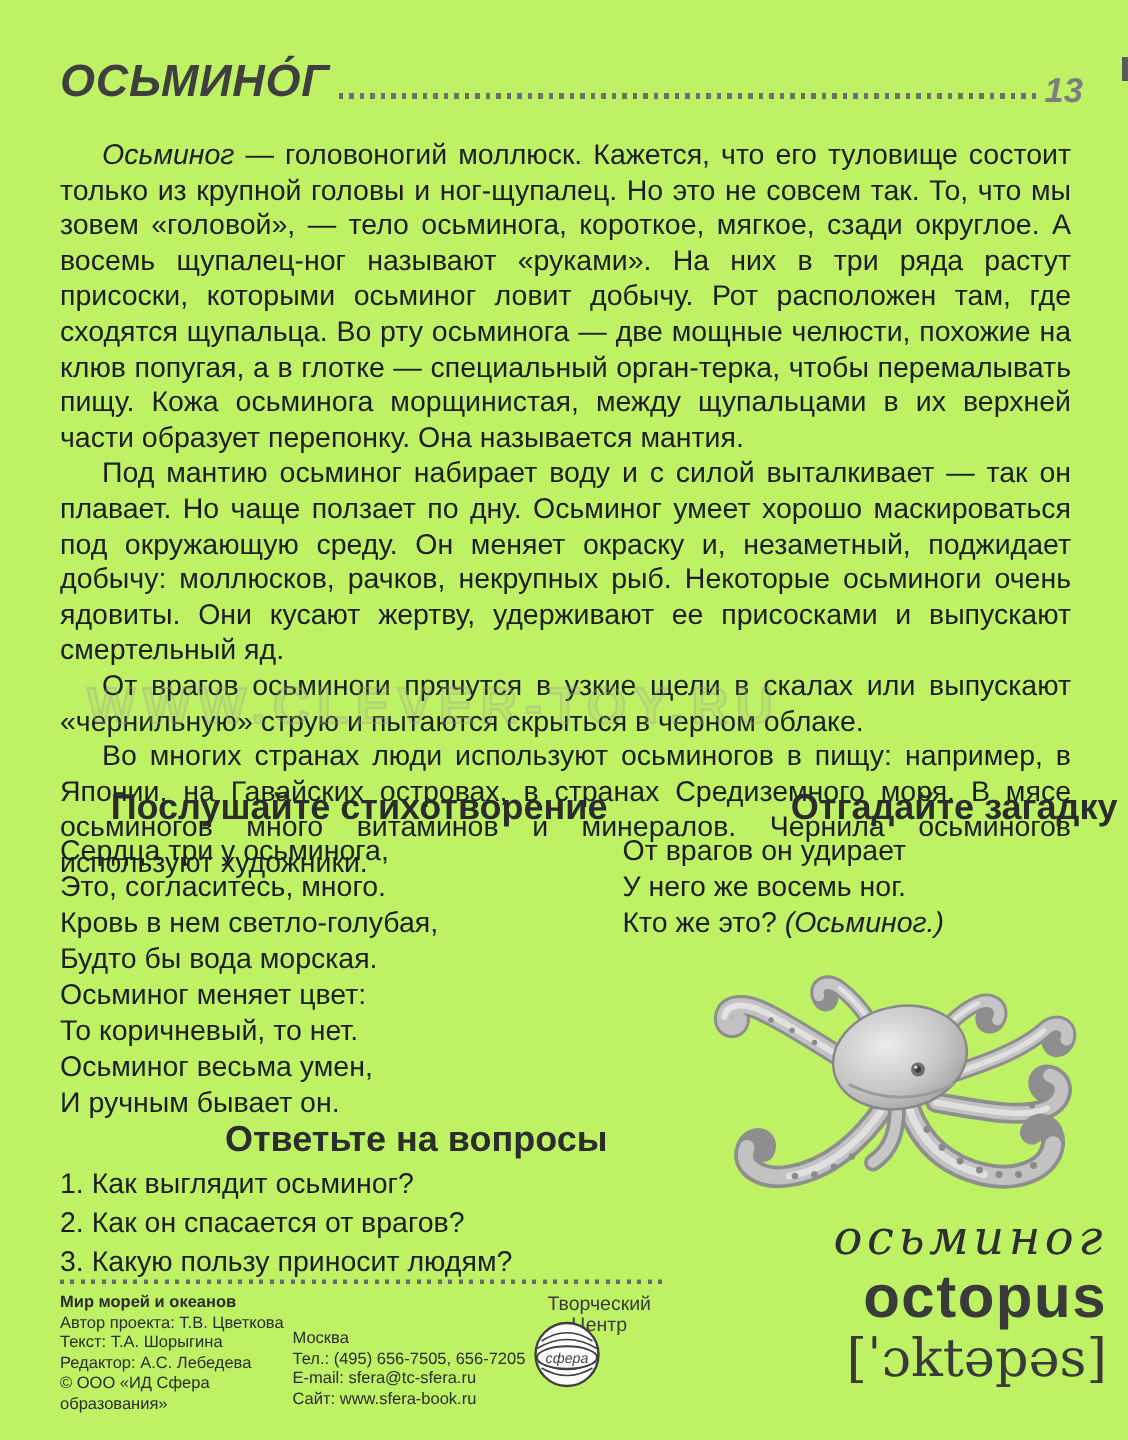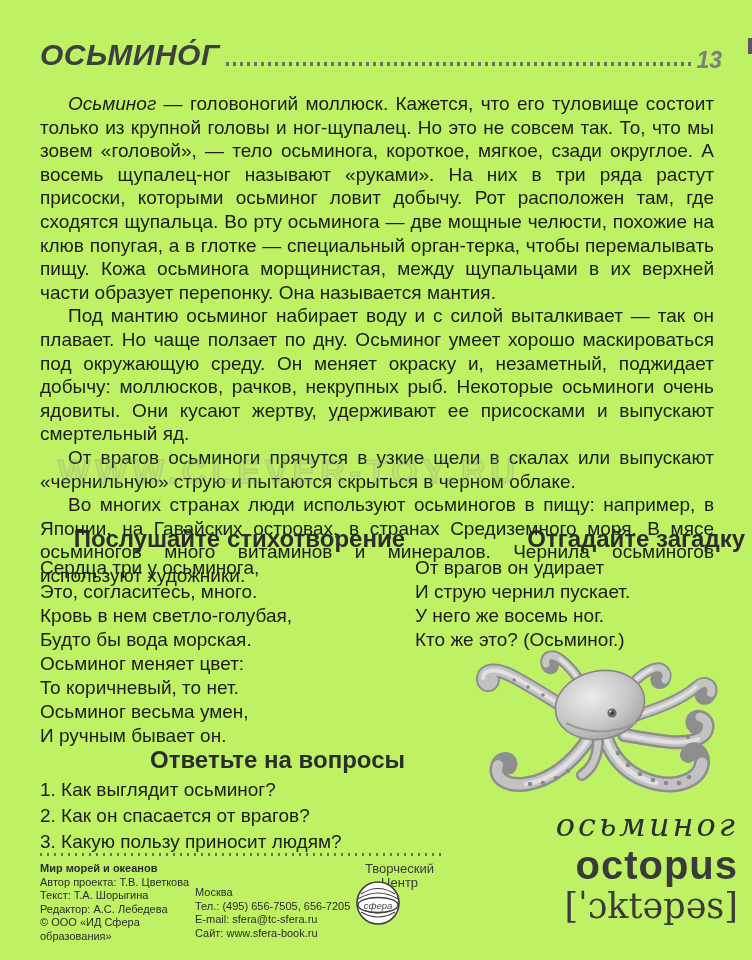--- a/index.html
+++ b/index.html
@@ -41,21 +41,21 @@
   
   .col-left{position:absolute;left:40px;top:527px;width:365px;}
   .col-right{position:absolute;left:415px;top:527px;width:330px;}
   .sec-heading{
     font-size:24px;font-weight:bold;color:#2c2c2c;
     line-height:24px;margin-bottom:5px;text-align:right;
   }
   .verse-line{font-size:19px;line-height:24px;color:#1d1d1d;}
   .questions{}
   .q-line{font-size:19px;line-height:26px;color:#1d1d1d;}
-  .riddle-answer{}
+  .riddle-answer{font-style:italic;}
   
   .octopus{position:absolute;left:448px;top:643px;width:297px;height:180px;z-index:1;}
   
   .vocab{position:absolute;right:14px;top:806px;text-align:right;z-index:2;}
   .vocab-ru{
     font-family:"DejaVu Serif",serif;font-style:italic;
     font-size:32px;letter-spacing:3px;color:#2e2e2e;line-height:38px;
   }
   .vocab-en{font-size:40px;font-weight:bold;color:#3a3a3a;line-height:42px;letter-spacing:1px;}
   .vocab-tr{font-family:"DejaVu Serif",serif;font-size:35px;color:#3a3a3a;line-height:40px;}
@@ -110,21 +110,20 @@
       <div class="sec-heading">Ответьте на вопросы</div>
       <div class="q-line">1. Как выглядит осьминог?</div>
       <div class="q-line">2. Как он спасается от врагов?</div>
       <div class="q-line">3. Какую пользу приносит людям?</div>
     </div>
   </div>
 
   <div class="col-right">
     <div class="sec-heading">Отгадайте загадку</div>
     <div class="verse-line">От врагов он удирает</div>
-    <div class="verse-line">И струю чернил пускает.</div>
     <div class="verse-line">У него же восемь ног.</div>
     <div class="verse-line"><span>Кто же это?</span><span class="riddle-answer"> (Осьминог.)</span></div>
   </div>
 
   <svg class="octopus" viewBox="0 0 297 180" xmlns="http://www.w3.org/2000/svg">
     <defs>
       <radialGradient id="og-body" cx="0.42" cy="0.36" r="0.8">
         <stop offset="0" stop-color="#ececec"></stop>
         <stop offset="0.55" stop-color="#c6c6c6"></stop>
         <stop offset="1" stop-color="#949494"></stop>

